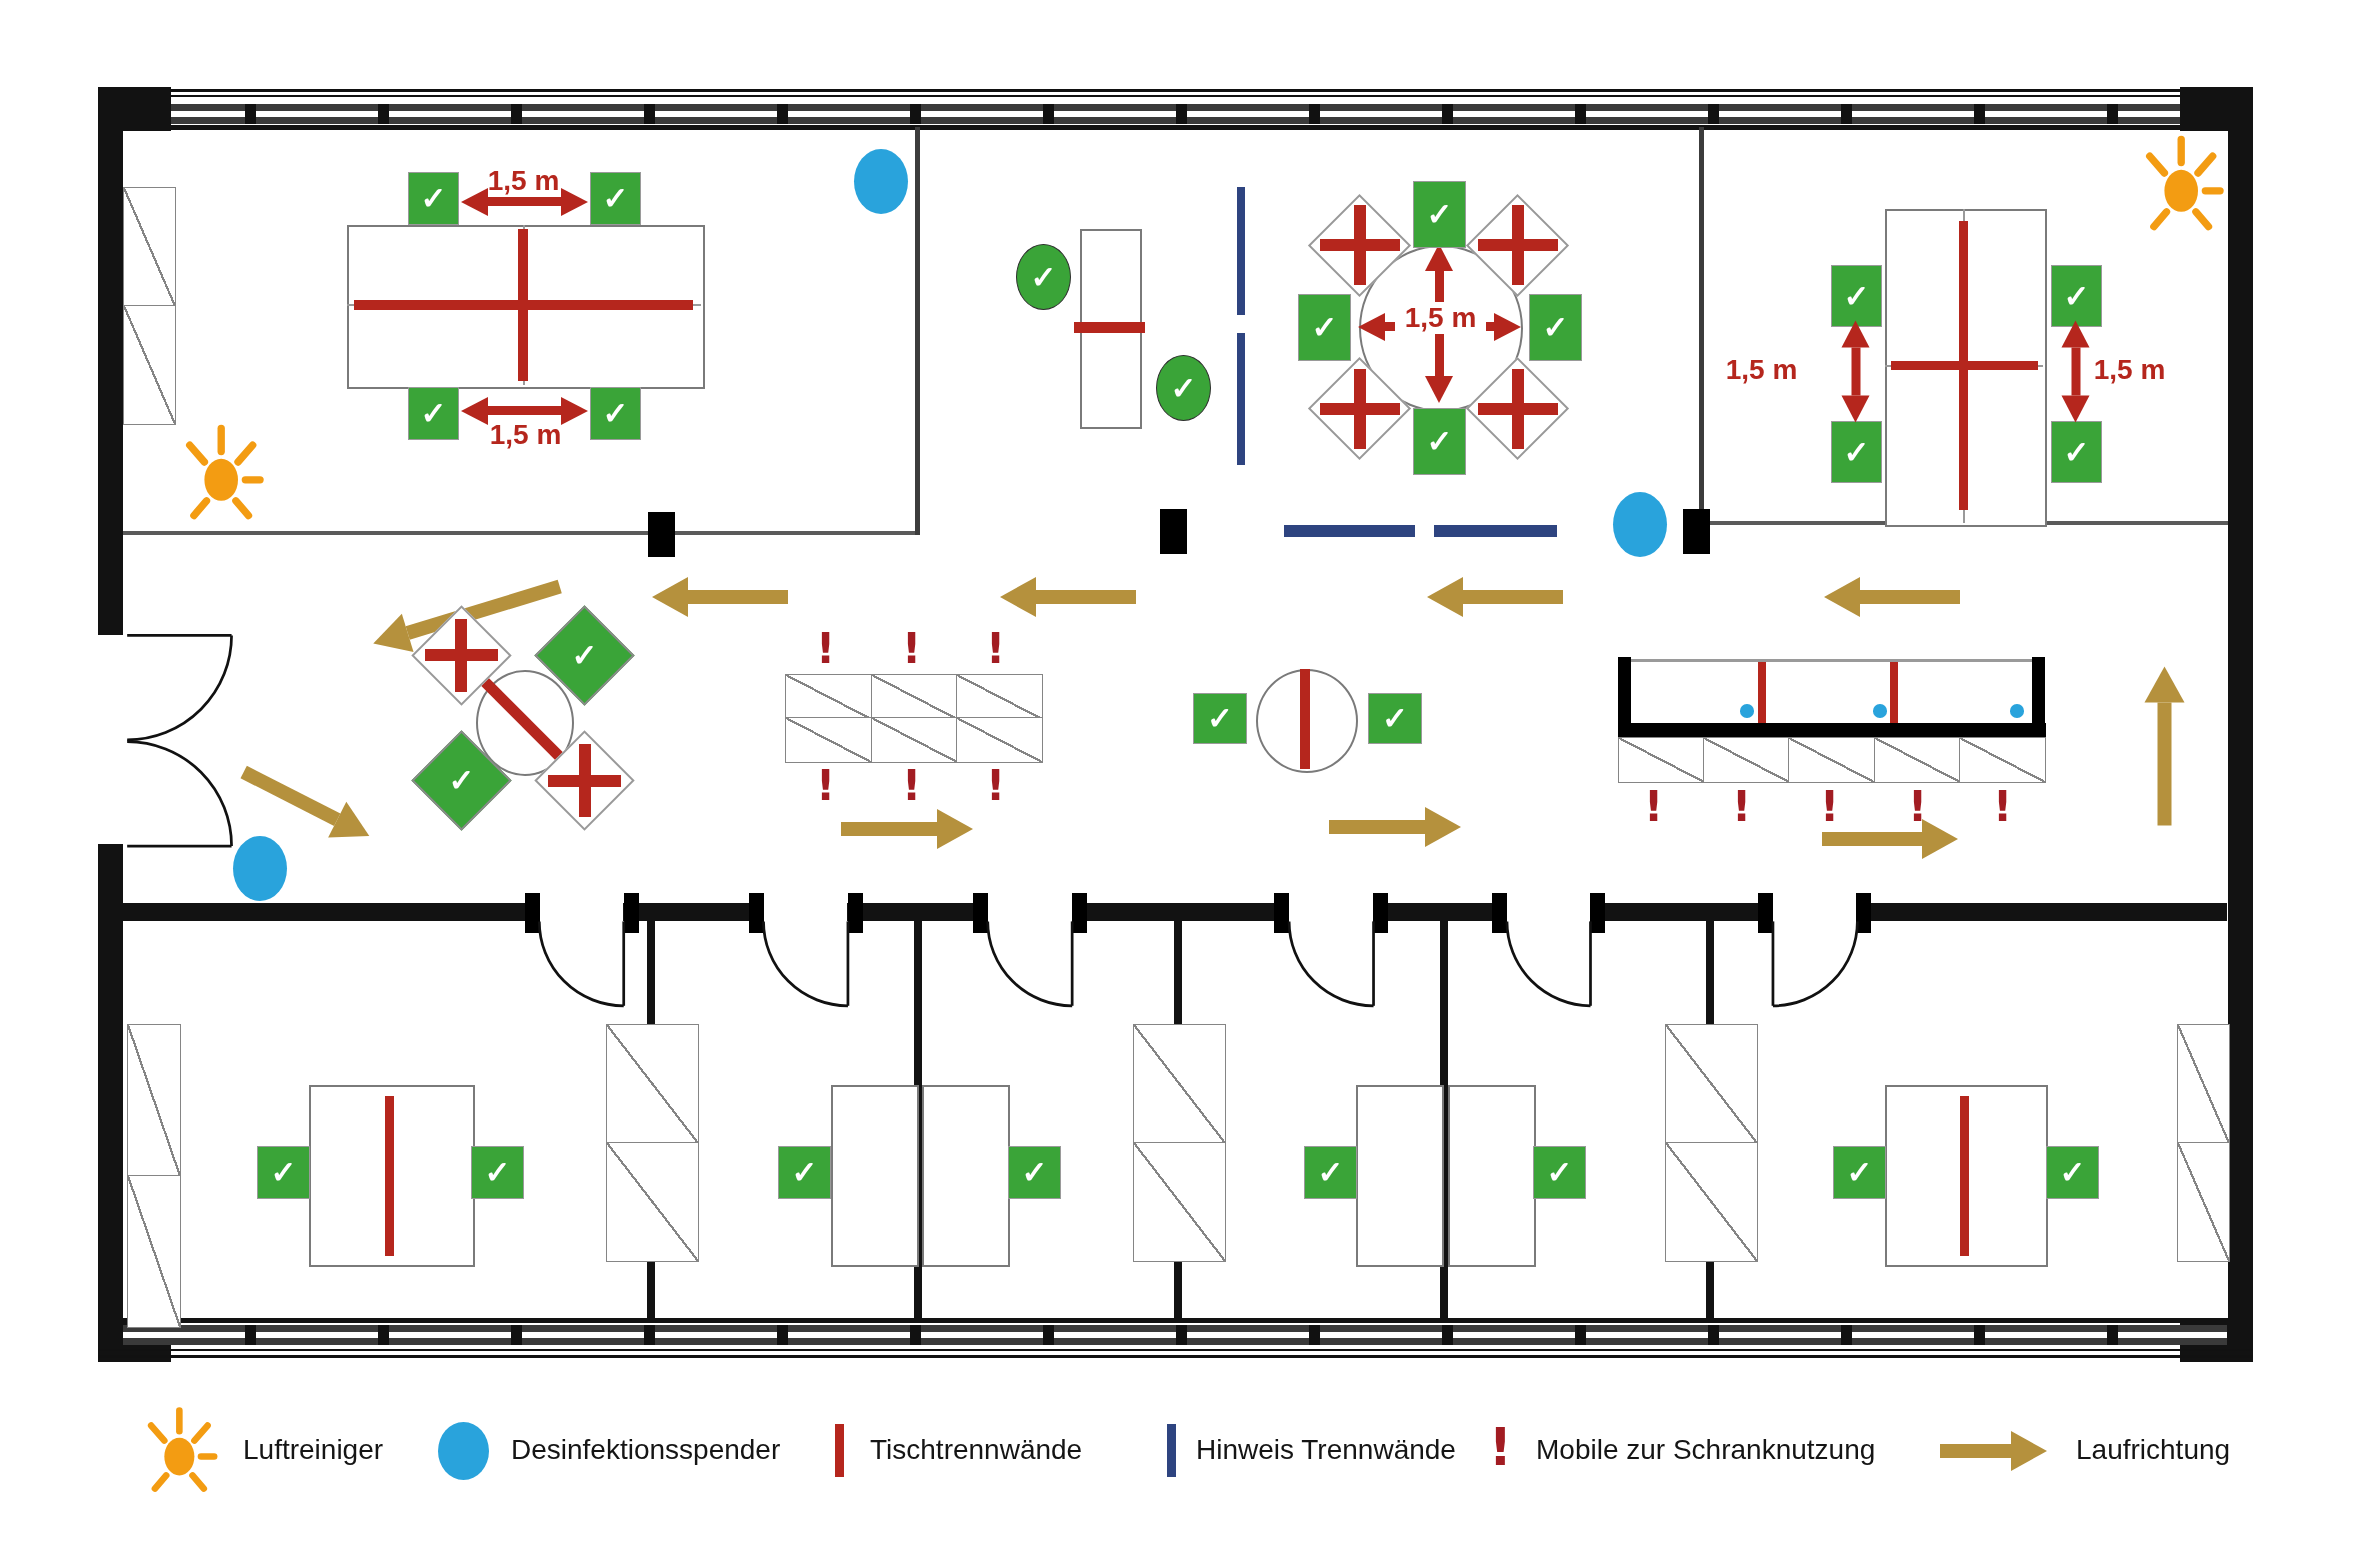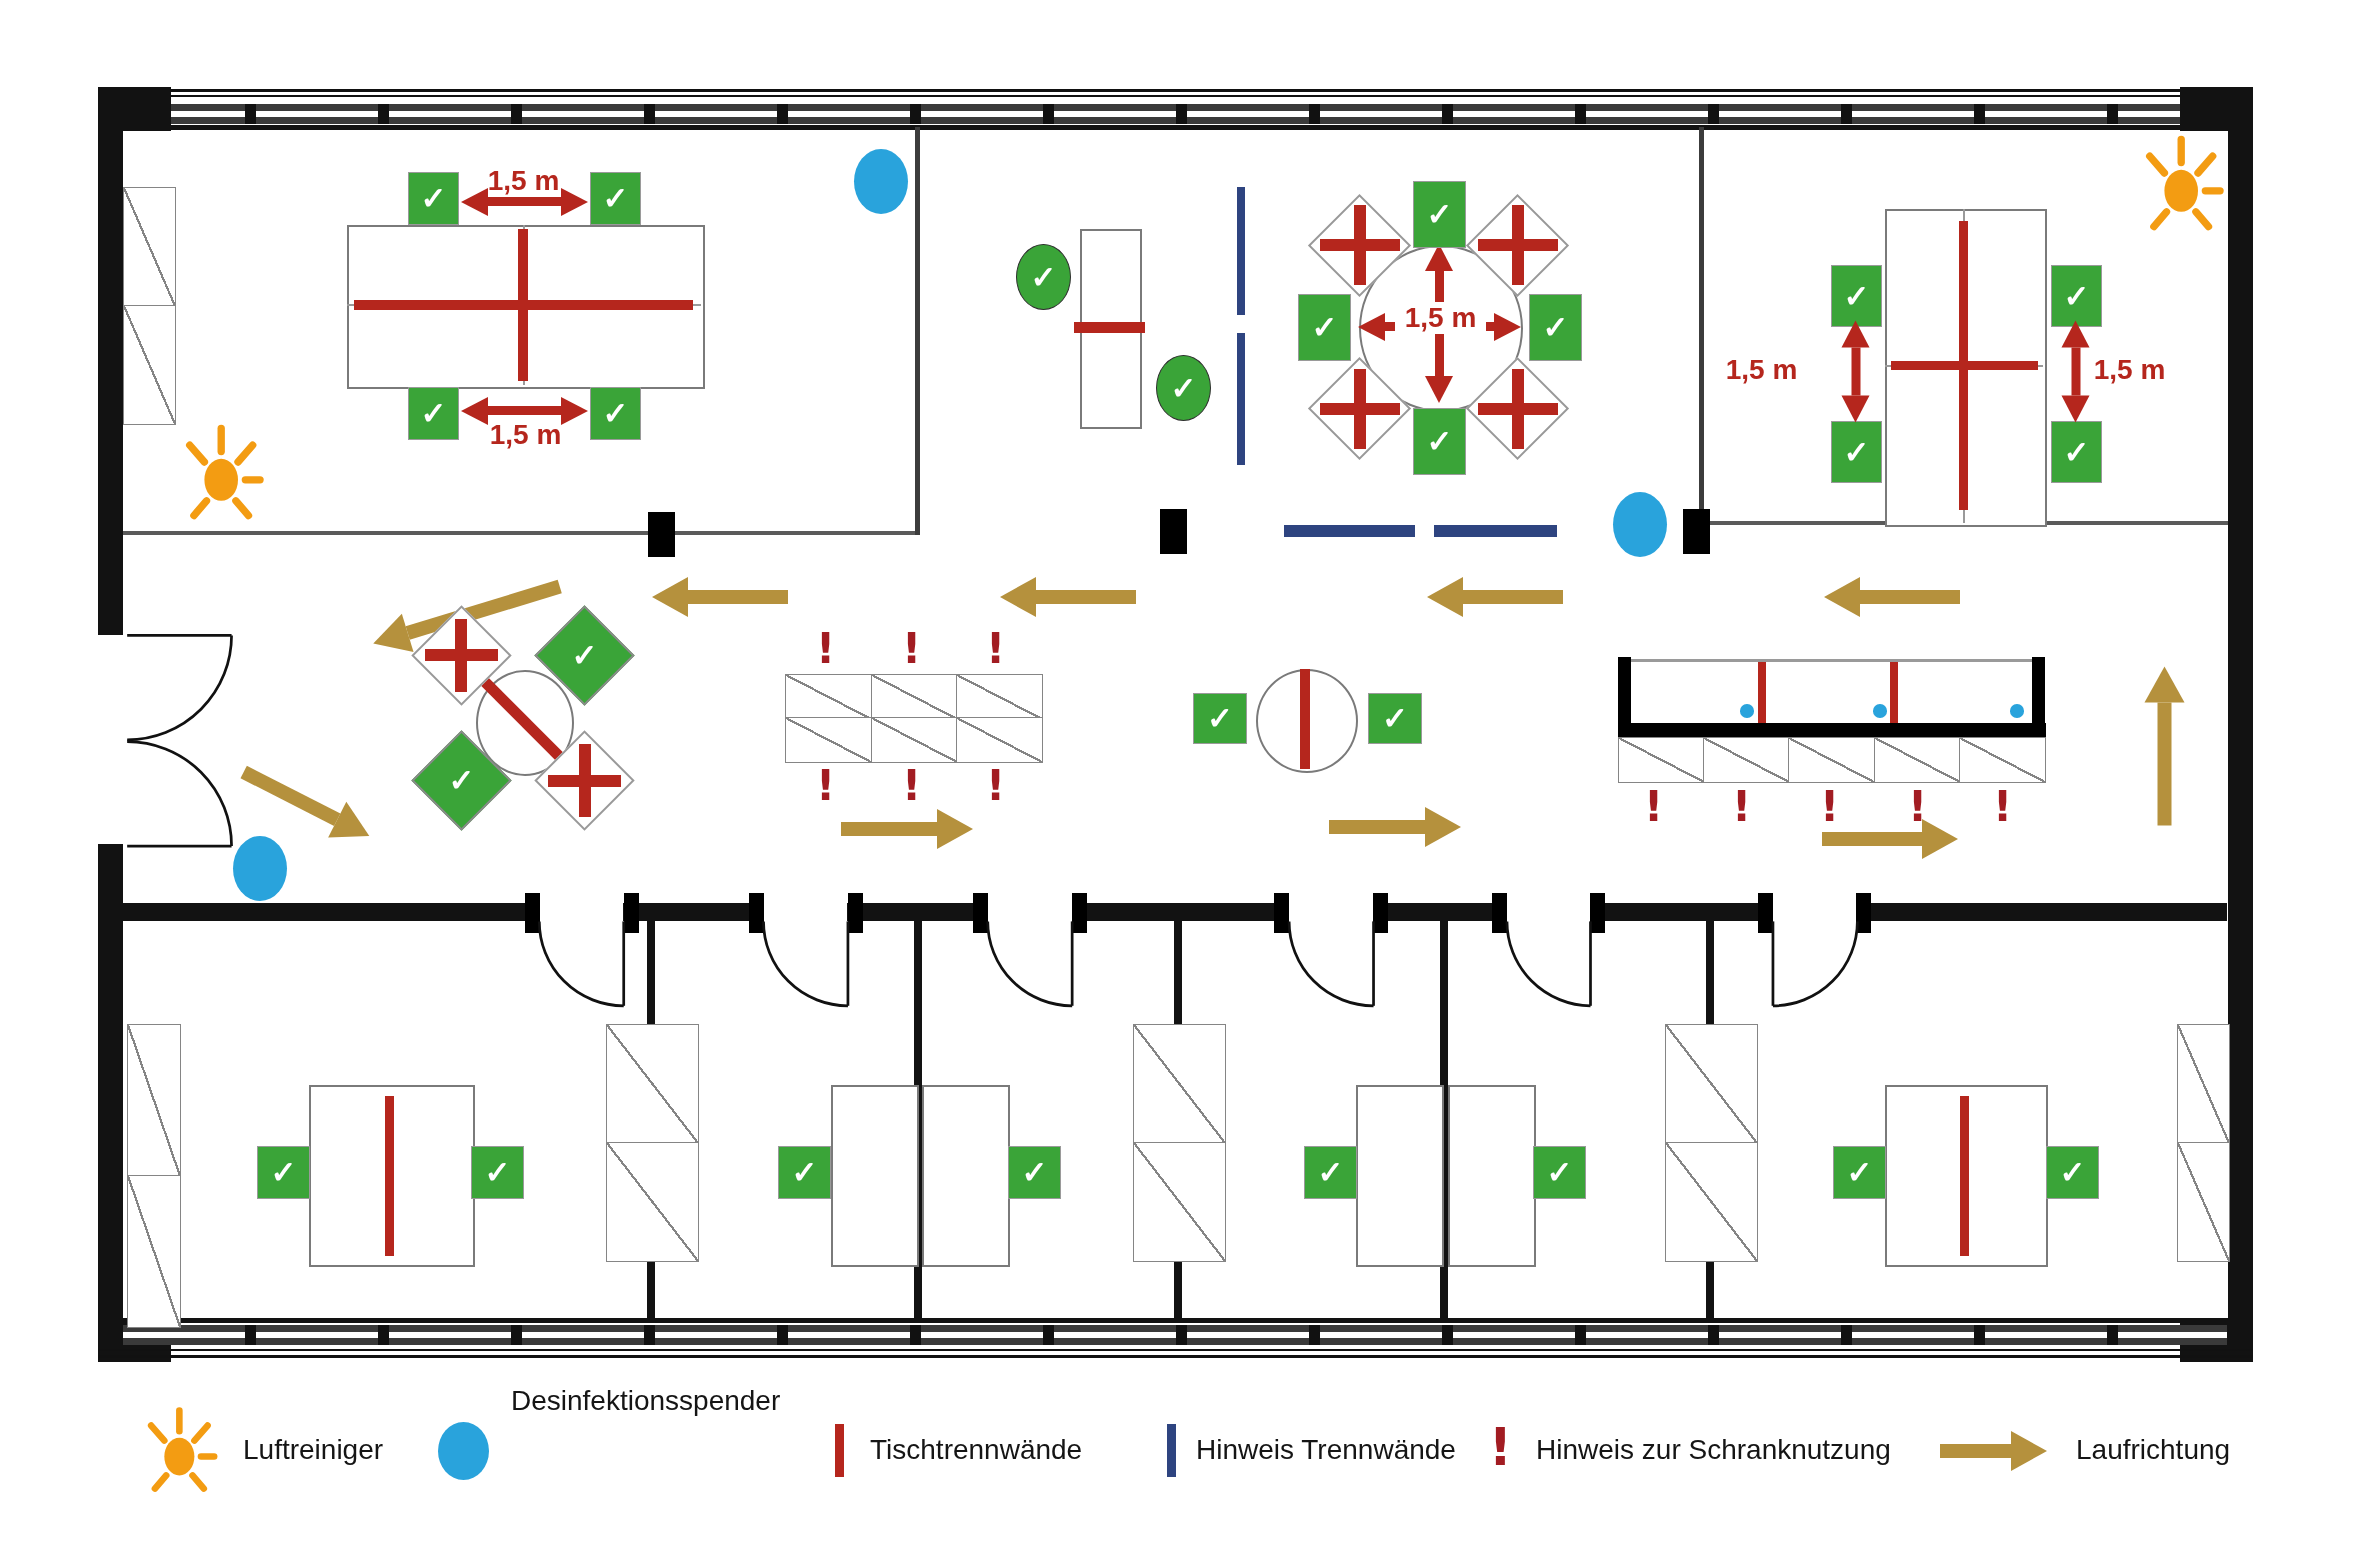--- a/index.html
+++ b/index.html
@@ -426,30 +426,30 @@
       <span>✓</span>
     </div>
 
   <div>
     <svg class="sun" style="left:138px;top:1403px" width="94" height="94" viewBox="0 0 100 100">
         <use href="#sunsym"></use>
       </svg>
     <div class="legend-label" style="left:243px;top:1434px">Luftreiniger</div>
 
     <div class="bluedisp" style="left:438px;top:1422px;width:51px;height:58px"></div>
-    <div class="legend-label" style="left:511px;top:1385px">Desinfektionsspender</div>
+    <div class="legend-label" style="left:511px;top:1434px">Desinfektionsspender</div>
 
     <div class="redbar" style="left:835px;top:1424px;width:9px;height:53px"></div>
     <div class="legend-label" style="left:870px;top:1434px">Tischtrennwände</div>
 
     <div class="navybar" style="left:1167px;top:1424px;width:9px;height:53px"></div>
     <div class="legend-label" style="left:1196px;top:1434px">Hinweis Trennwände</div>
 
     <div class="excl" style="left:1484px;top:1422px;width:33px;font-size:51px">!</div>
-    <div class="legend-label" style="left:1536px;top:1434px">Hinweis zur Schranknutzung</div>
+    <div class="legend-label" style="left:1536px;top:1434px">Mobile zur Schranknutzung</div>
 
     <div class="garrow" style="left:1940px;top:1431px;width:107px">
         <i class="s"></i>
         <i class="h"></i>
       </div>
     <div class="legend-label" style="left:2076px;top:1434px">Laufrichtung</div>
   </div>
 
 </div>
 

